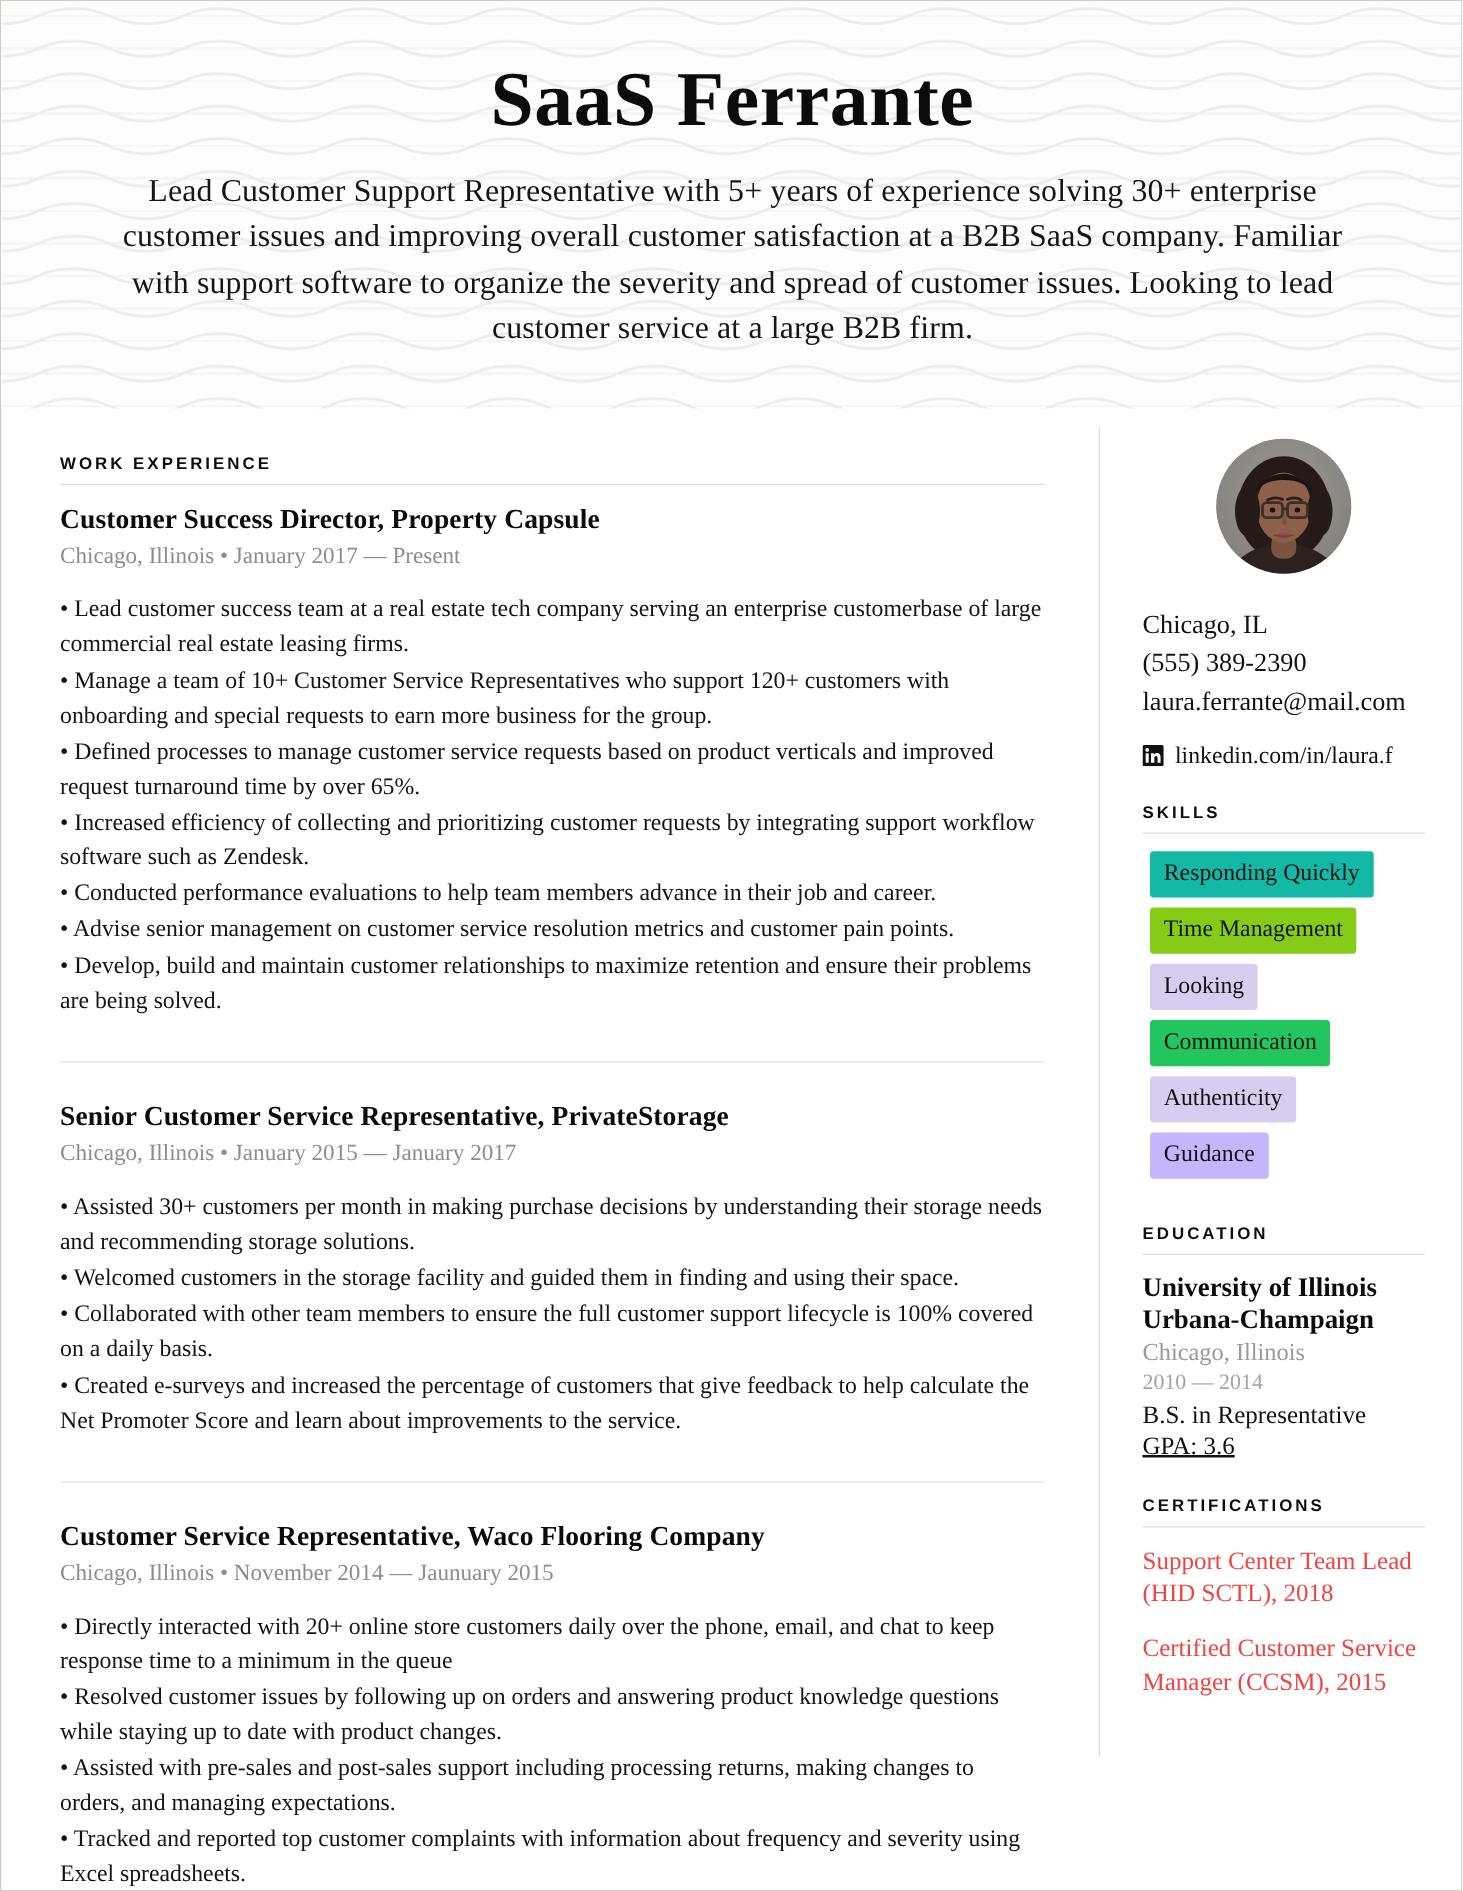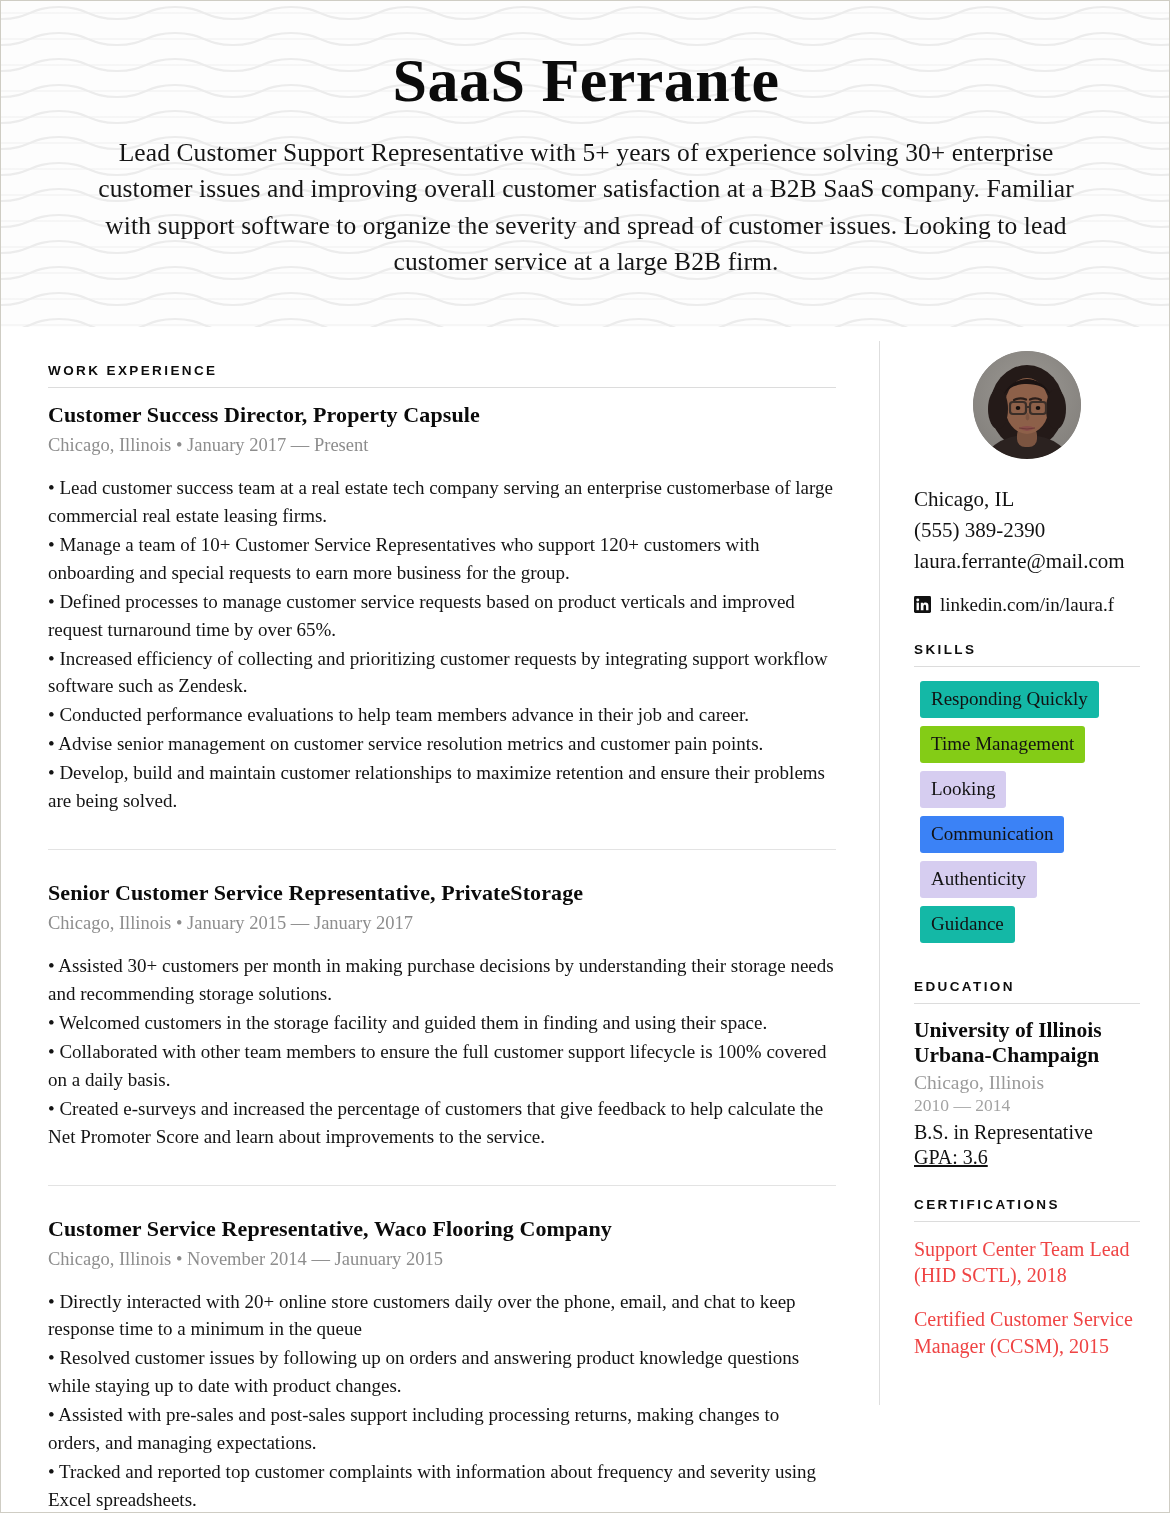--- a/index.html
+++ b/index.html
@@ -387,23 +387,23 @@
         </svg>
         <span class="linkedin-text">linkedin.com/in/laura.f</span>
       </div>
 
       <div class="section-head">SKILLS</div>
       <div class="rule"></div>
       <div class="skills-list" id="skills-container">
           <div><span class="skill-pill" style="background: #14b8a6;">Responding Quickly</span></div>
           <div><span class="skill-pill" style="background: #84cc16;">Time Management</span></div>
           <div><span class="skill-pill" style="background: rgb(214, 205, 240);">Looking</span></div>
-          <div><span class="skill-pill" style="background: #3b82f6; text-align: right;">Communication</span></div>
+          <div><span class="skill-pill" style="background: #22c55e; text-align: right;">Communication</span></div>
           <div><span class="skill-pill" style="background: rgb(214, 205, 240);">Authenticity</span></div>
-          <div><span class="skill-pill" style="background: #14b8a6;">Guidance</span></div>
+          <div><span class="skill-pill" style="background: #c4b5fd;">Guidance</span></div>
         </div>
 
       <div class="section-head">EDUCATION</div>
       <div class="rule"></div>
       <div class="edu-block">
         <div class="edu-school">University of Illinois Urbana-Champaign</div>
         <div class="edu-loc">Chicago, Illinois</div>
         <div class="edu-dates">2010 — 2014</div>
         <div class="edu-degree">B.S. in Representative</div>
         <div class="edu-gpa">GPA: 3.6</div>

